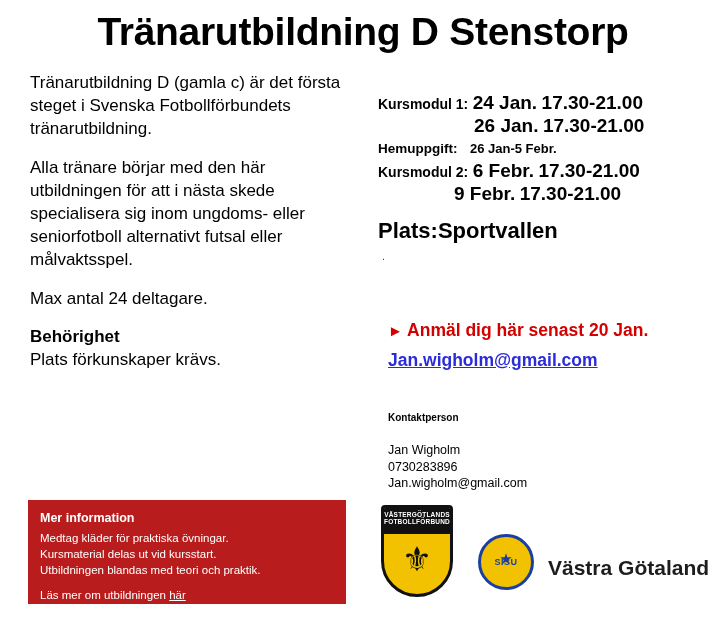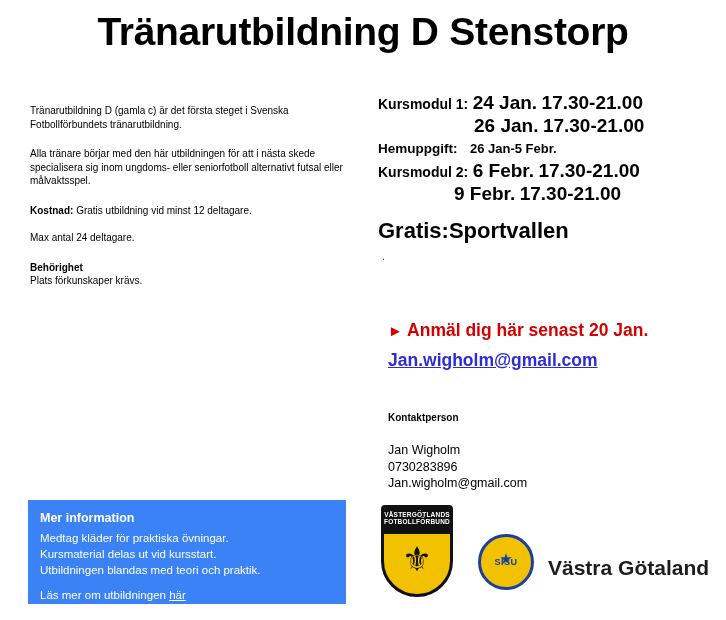--- a/index.html
+++ b/index.html
@@ -33,24 +33,24 @@
     font-size: 39px;
     font-weight: bold;
     letter-spacing: -0.3px;
     line-height: 1.05;
     white-space: nowrap;
   }
 
   
   .left-col {
     position: absolute;
-    top: 104px;
+    top: 72px;
     left: 30px;
     width: 330px;
-    font-size: 10px;
+    font-size: 17px;
     line-height: 1.35;
   }
   .left-col p {
     margin: 0 0 16px 0;
   }
   .lbl-bold {
     font-weight: bold;
     display: block;
   }
   .para-tight {
@@ -63,21 +63,21 @@
     font-weight: bold;
   }
 
   
   .info-box {
     position: absolute;
     left: 28px;
     top: 500px;
     width: 318px;
     height: 104px;
-    background: #3b82f6;
+    background: #b91c1c;
     color: #ffffff;
     box-sizing: border-box;
     padding: 10px 12px 8px 12px;
     font-size: 11.5px;
     line-height: 1.38;
   }
   .info-box .ib-title {
     font-weight: bold;
     font-size: 12.5px;
     margin-bottom: 4px;
@@ -284,24 +284,20 @@
 
 <div class="page">
 
   <div class="title">Tränarutbildning D Stenstorp</div>
 
   <div class="left-col">
     <p>Tränarutbildning D (gamla c) är det första steget i Svenska Fotbollförbundets tränarutbildning.</p>
     <p>Alla tränare börjar med den här utbildningen för att i nästa skede specialisera sig inom ungdoms- eller seniorfotboll alternativt futsal eller målvaktsspel.</p>
 
 
-    <div class="kostnad-line">
-      <b>Kostnad:</b>
-      <span>Gratis utbildning vid minst 12 deltagare.</span>
-    </div>
 
     <p>Max antal 24 deltagare.</p>
 
     <div class="para-tight">
       <span class="lbl-bold">Behörighet</span>
       <span>Plats förkunskaper krävs.</span>
     </div>
   </div>
 
   <div class="info-box">
@@ -332,21 +328,21 @@
       <span class="sched-label">Kursmodul 2:</span>
       <span class="sched-value">6 Febr.</span>
       <span class="sched-value">17.30-21.00</span>
     </div>
     <div class="sched-row row5">
       <span class="sched-value">9 Febr.</span>
       <span class="sched-value">17.30-21.00</span>
     </div>
   </div>
 
-  <div class="plats">Gratis:Sportvallen</div>
+  <div class="plats">Plats:Sportvallen</div>
   <div class="dot-mark">.</div>
 
   <div class="signup">
     <span class="arrow">►</span>
     <span>Anmäl dig här  senast 20 Jan.</span>
   </div>
   <a class="signup-mail" href="#">Jan.wigholm@gmail.com</a>
 
   <div class="contact-title">Kontaktperson</div>
   <div class="contact-block">

